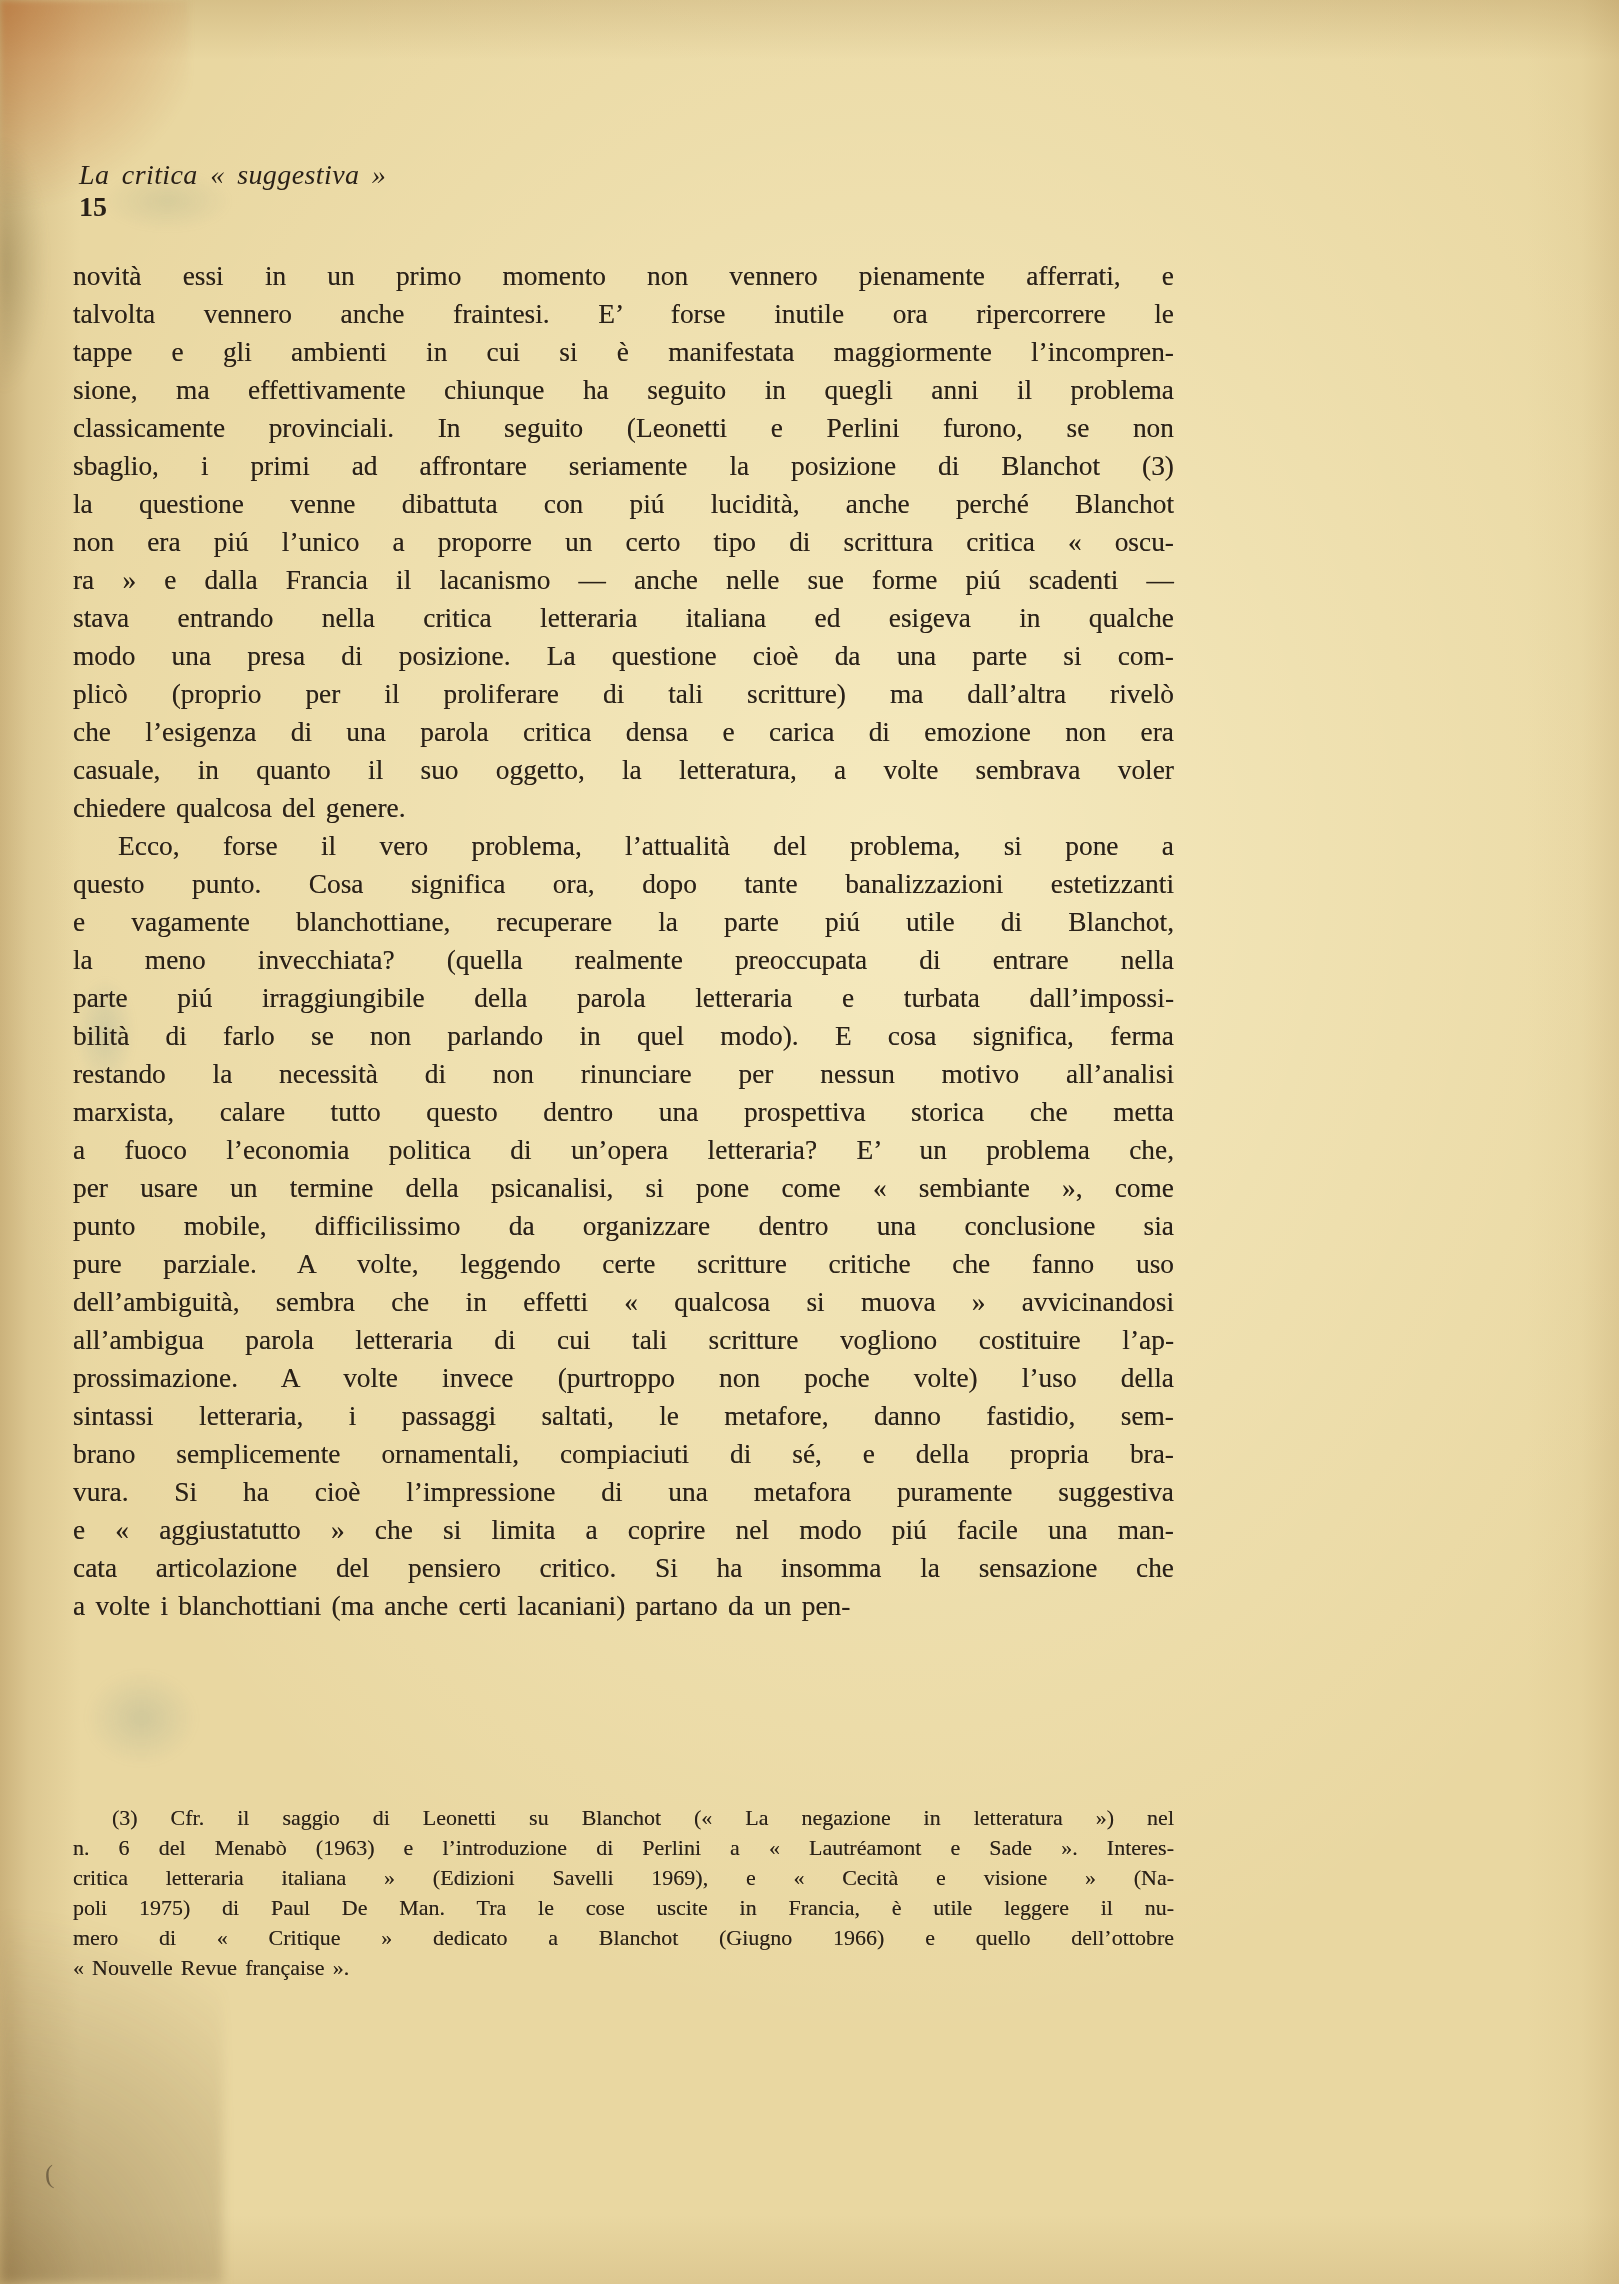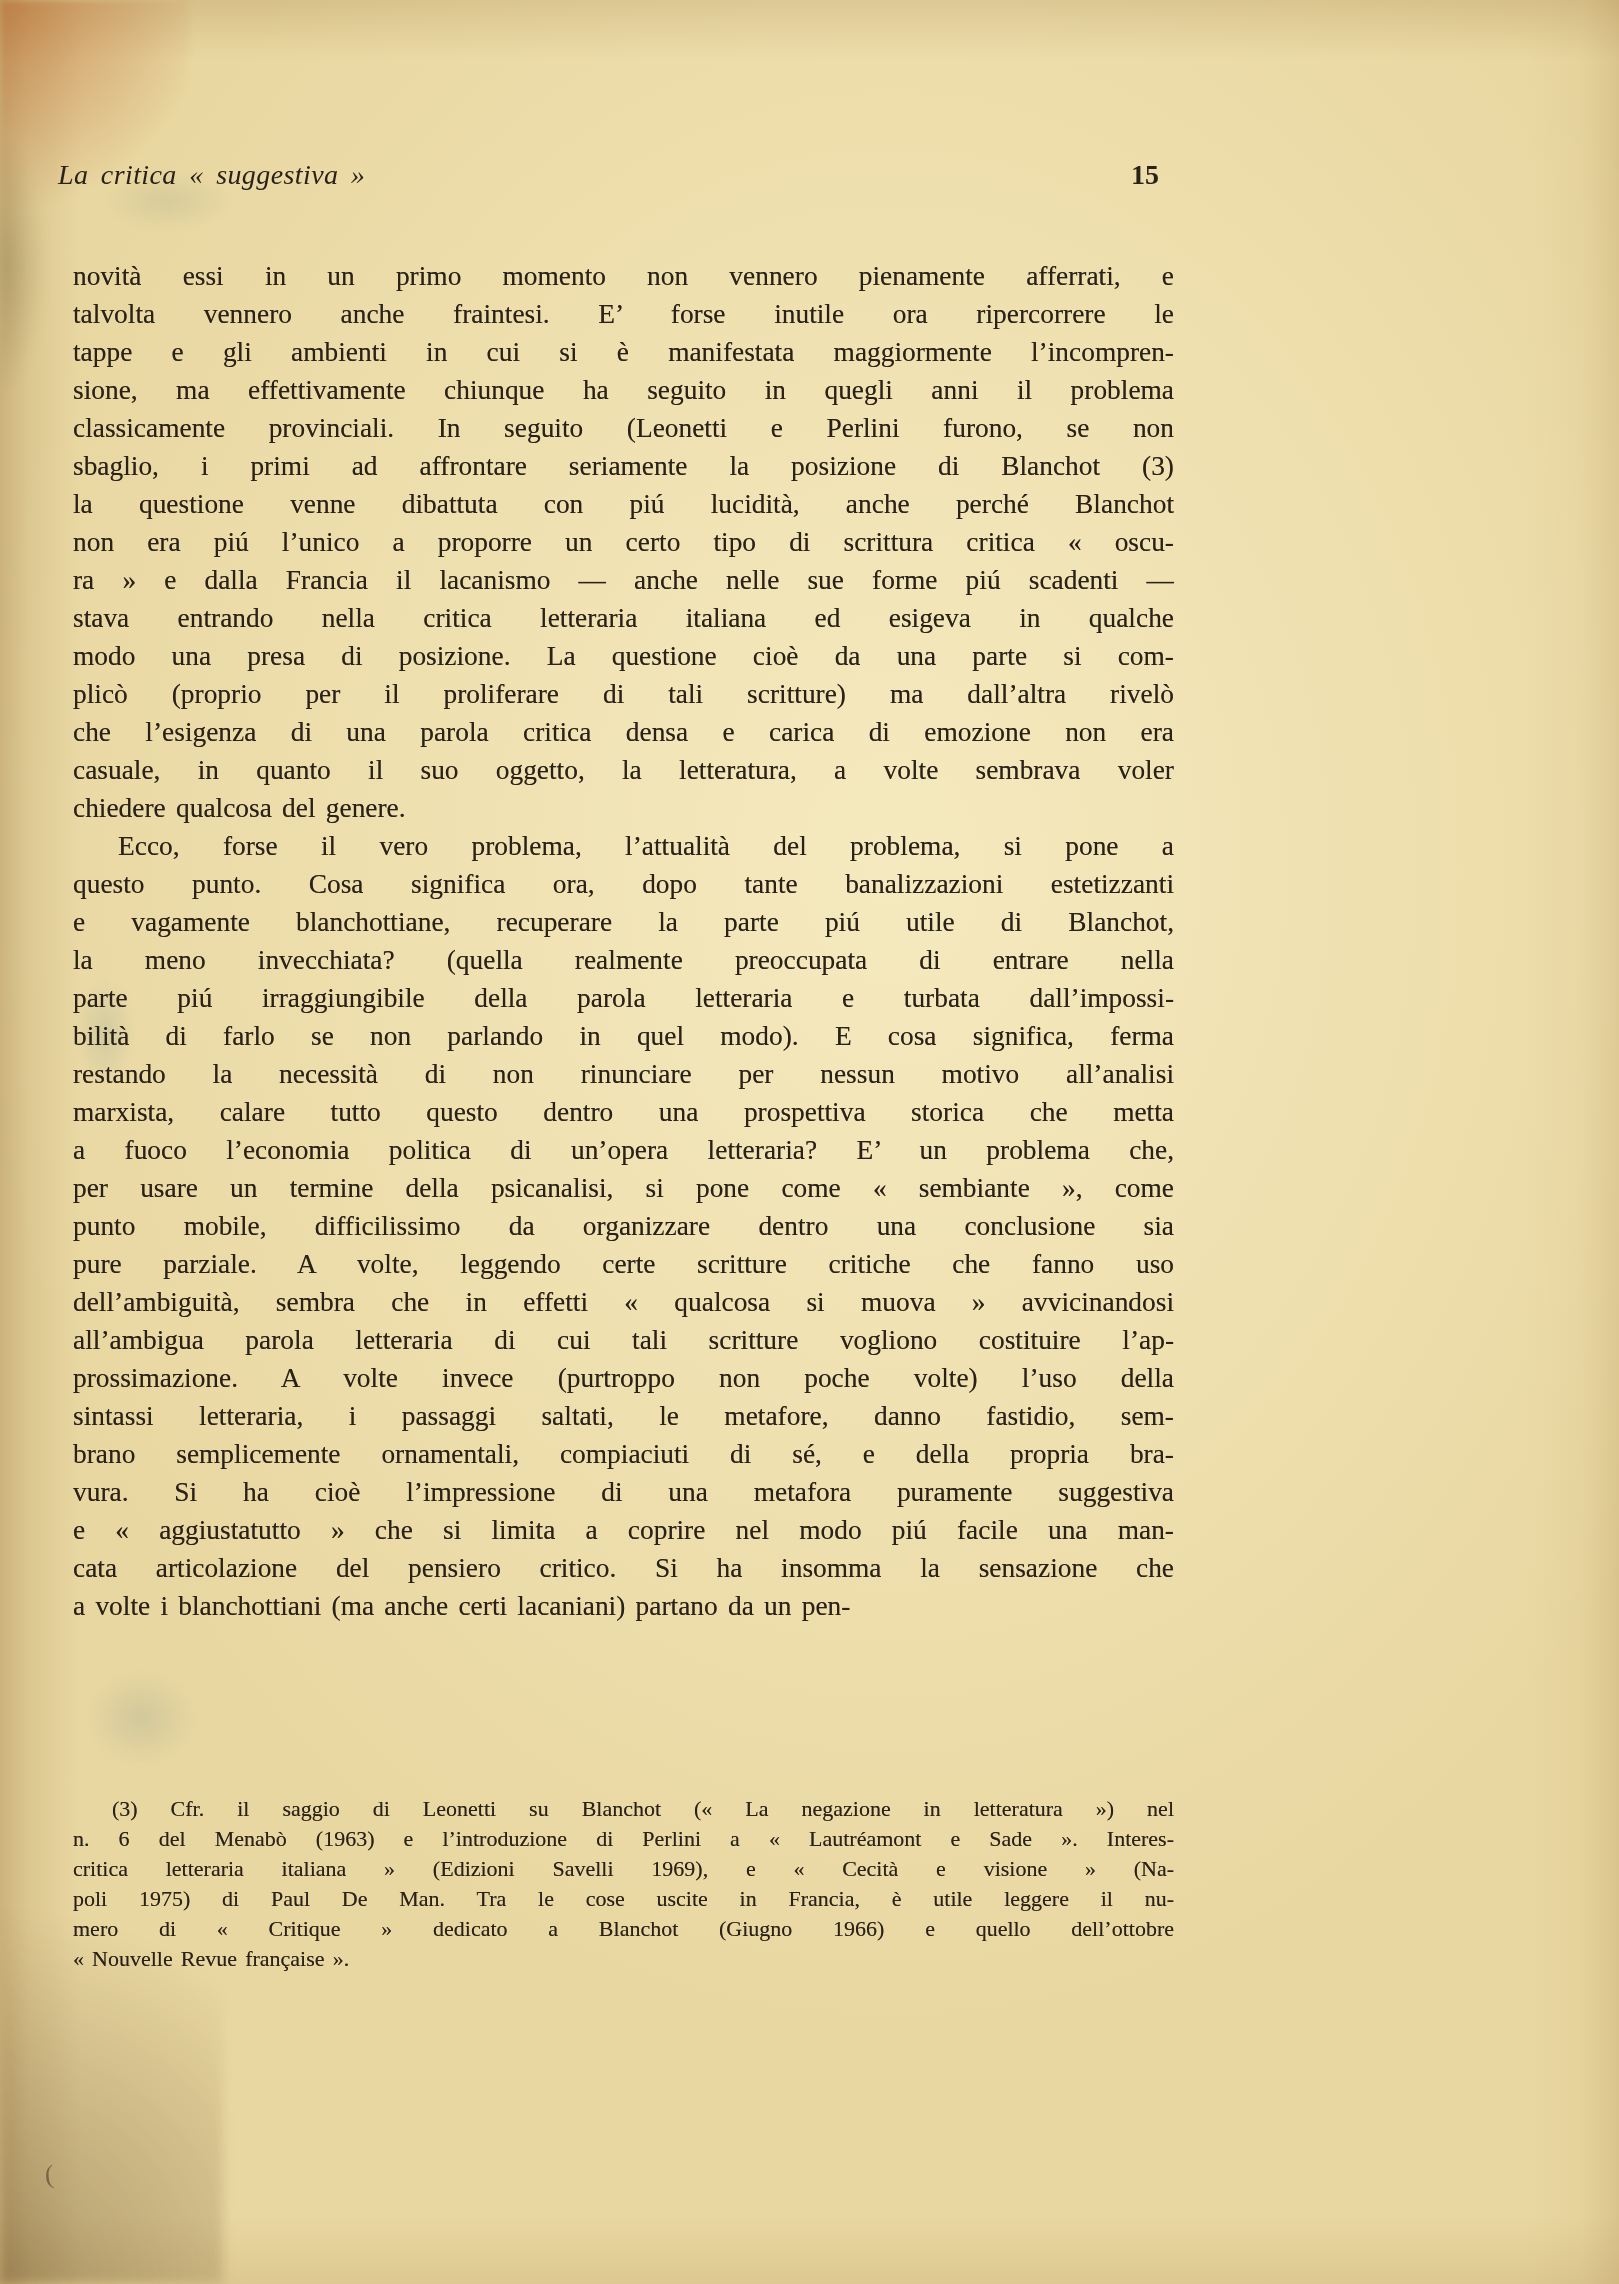--- a/index.html
+++ b/index.html
@@ -55,25 +55,26 @@
   }
   .margin-mark {
     left: 45px; top: 2160px;
     font-size: 26px;
     color: rgba(60,50,35,0.55);
     transform: rotate(-4deg);
   }
 
   .header {
     position: absolute;
-    top: 159px; left: 58px; width: 1101px;
+    top: 159px; left: 79px; width: 1101px;
     display: flex;
     justify-content: space-between;
     align-items: baseline;
     font-size: 28px;
+    flex-direction: column;
   }
   .running-head {
     font-style: italic;
     letter-spacing: 0.4px;
     word-spacing: 5.1px;
   }
   .page-number { font-style: normal; font-weight: bold; }
 
   .body-text {
     position: absolute;
@@ -91,21 +92,21 @@
     word-spacing: 2.6px;
     text-shadow: 0 0 0.4px rgba(42,33,24,0.5);
   }
   .line {
     text-align: justify;
     text-align-last: justify;
     font-family: Liberation Serif, serif;
   }
   .line.last { text-align-last: left; }
   .para.indent-first .line.first { text-indent: 45px; }
-  .footnote .line.first { text-indent: 39px; }
+  .footnote .line.first { text-indent: 39px; margin-top: 9px; }
 </style>
 </head>
 <body>
 
 <div class="page">
 
   <div class="artifact corner-tl"></div>
   <div class="artifact edge-left-smudge"></div>
   <div class="artifact corner-bl"></div>
   <div class="artifact stain-1"></div>

